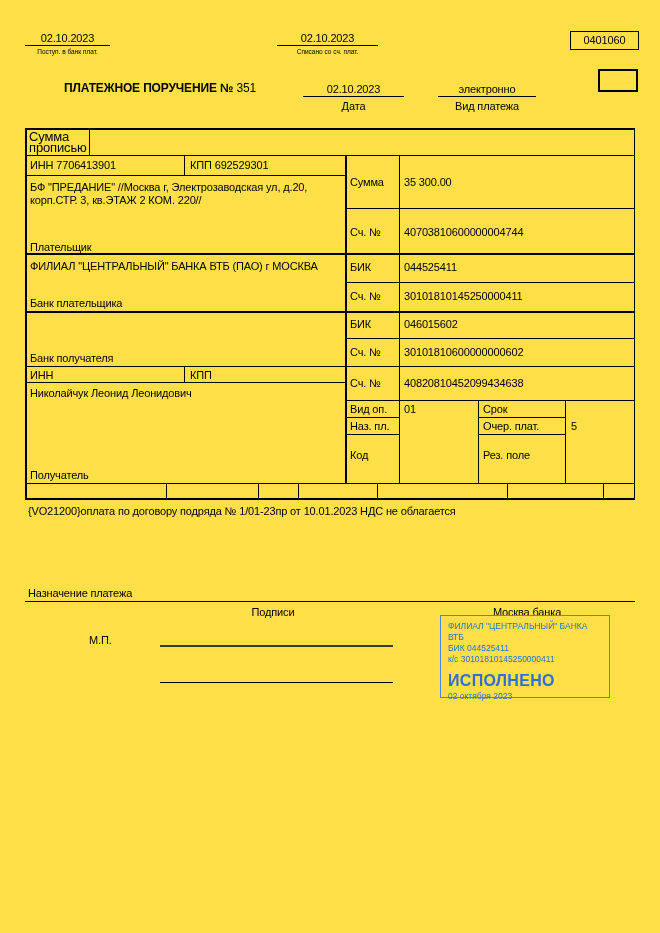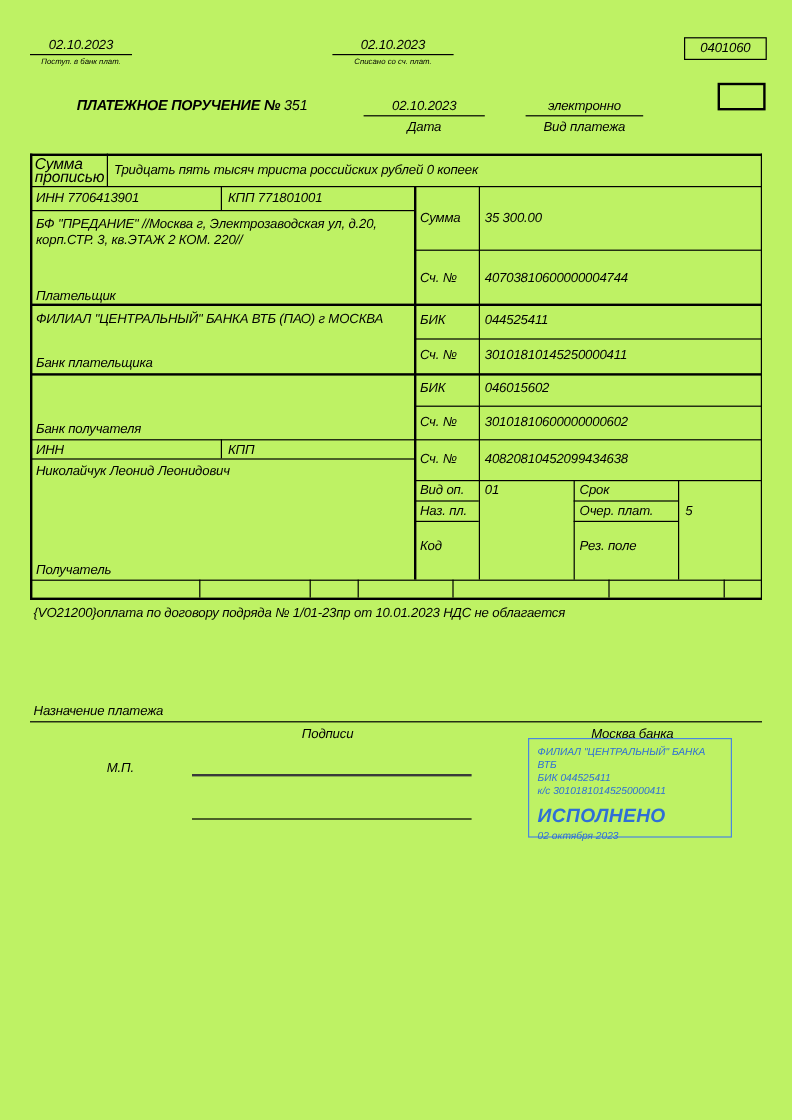--- a/index.html
+++ b/index.html
@@ -1,17 +1,17 @@
 <!DOCTYPE html>
 <html><head>
 <meta charset="utf-8">
 <style>
   html,body{margin:0;padding:0;background:#fff;}
-  #page{position:relative;width:660px;height:933px;background:#bef264;overflow:hidden;
-        font-family:"Liberation Sans",sans-serif;color:#000;font-style:italic;}
+  #page{position:relative;width:660px;height:933px;background:#fde047;overflow:hidden;
+        font-family:"Liberation Sans",sans-serif;color:#000;}
   .abs{position:absolute;}
   .t{font-size:11px;line-height:12px;letter-spacing:-0.15px;white-space:nowrap;}
   .wrap{white-space:normal;}
   .b{font-weight:bold;}
   .sm{font-size:6.5px;line-height:7px;letter-spacing:0;}
   .ln{background:#000;}
   .ctr{text-align:center;}
   .stamp{border:1.5px solid #4a86e0;color:#2f6fd6;box-sizing:border-box;
          padding:5px 7px;font-size:8.5px;line-height:11px;letter-spacing:0;}
   .stamp .status{font-size:16px;font-weight:bold;margin-top:10px;letter-spacing:.3px;}
@@ -76,24 +76,23 @@
   <div class="abs ln" style="left:565px;top:400px;width:1px;height:83px;"></div>
 
   <div class="abs ln" style="left:166px;top:483px;width:1px;height:15px;"></div>
   <div class="abs ln" style="left:258px;top:483px;width:1px;height:15px;"></div>
   <div class="abs ln" style="left:298px;top:483px;width:1px;height:15px;"></div>
   <div class="abs ln" style="left:377px;top:483px;width:1px;height:15px;"></div>
   <div class="abs ln" style="left:507px;top:483px;width:1px;height:15px;"></div>
   <div class="abs ln" style="left:603px;top:483px;width:1px;height:15px;"></div>
 
   <div class="abs t wrap" style="left:29px;top:131px;width:58px;font-size:13px;line-height:11px;">Сумма прописью</div>
-  <div class="abs t" style="left:95px;top:136px;">Тридцать пять тысяч триста российских рублей 0 копеек</div>
 
   <div class="abs t" style="left:30px;top:159px;">ИНН 7706413901</div>
-  <div class="abs t" style="left:190px;top:159px;">КПП 771801001</div>
+  <div class="abs t" style="left:190px;top:159px;">КПП 692529301</div>
   <div class="abs t wrap" style="left:30px;top:181px;width:310px;line-height:13px;">БФ "ПРЕДАНИЕ" //Москва г, Электрозаводская ул, д.20, корп.СТР. 3, кв.ЭТАЖ 2 КОМ. 220//</div>
   <div class="abs t" style="left:30px;top:241px;">Плательщик</div>
 
   <div class="abs t" style="left:350px;top:176px;">Сумма</div>
   <div class="abs t" style="left:404px;top:176px;">35 300.00</div>
   <div class="abs t" style="left:350px;top:226px;">Сч. №</div>
   <div class="abs t" style="left:404px;top:226px;">40703810600000004744</div>
 
   <div class="abs t" style="left:30px;top:260px;">ФИЛИАЛ "ЦЕНТРАЛЬНЫЙ" БАНКА ВТБ (ПАО) г МОСКВА</div>
   <div class="abs t" style="left:30px;top:297px;">Банк плательщика</div>

